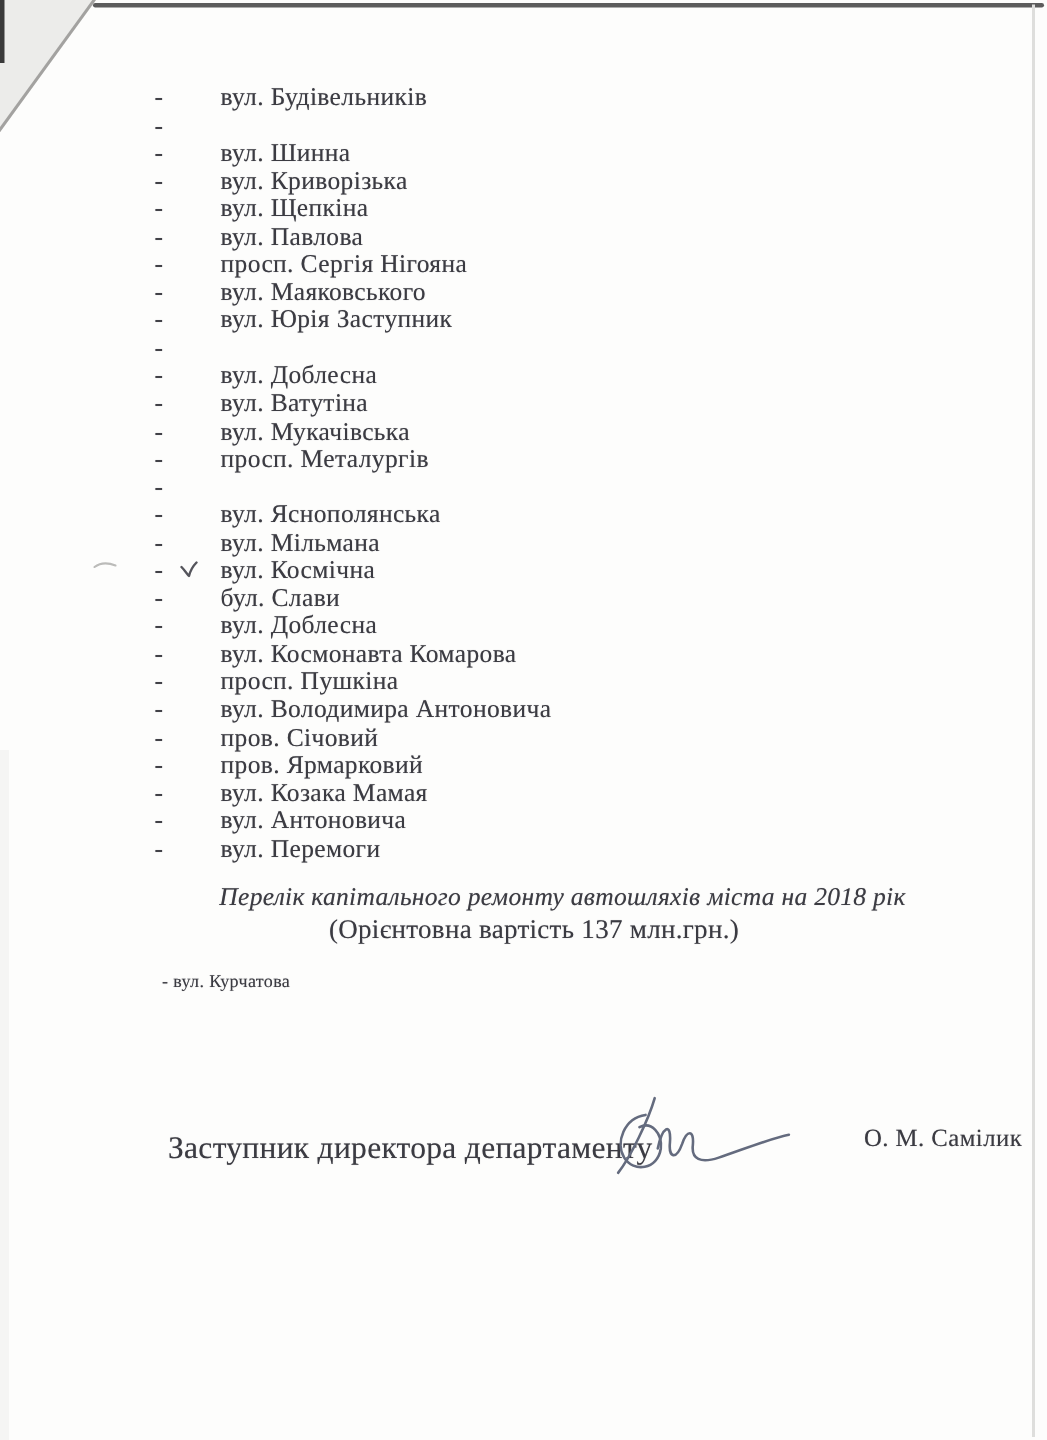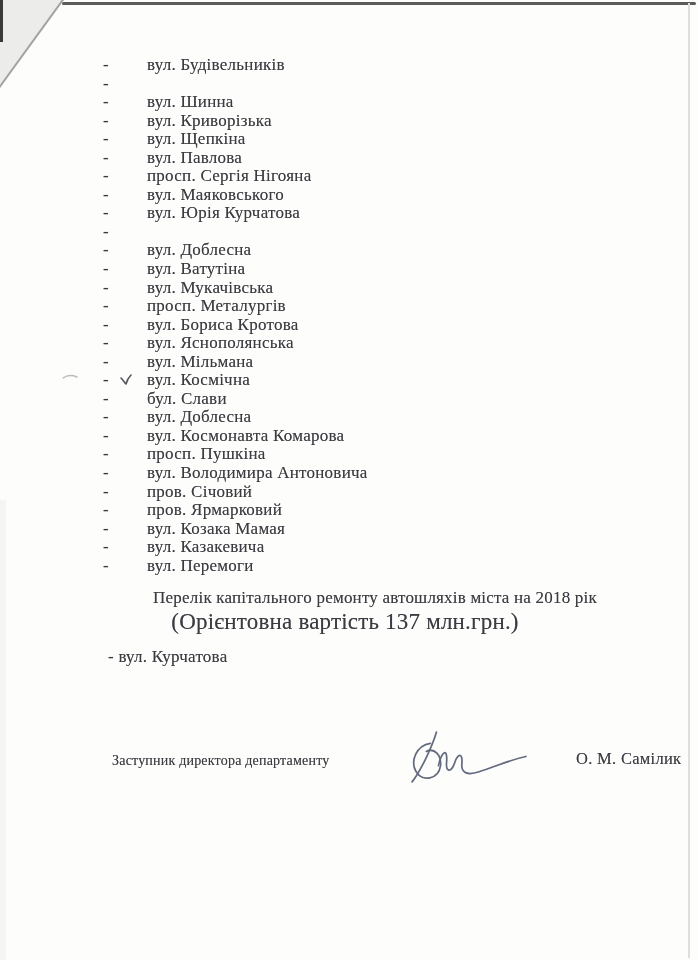--- a/index.html
+++ b/index.html
@@ -73,36 +73,36 @@
   .pen-mark { position: absolute; }
   .pen-mark path { fill: none; stroke-linecap: round; stroke-linejoin: round; }
   .pen-tick { left: 62px; top: 373px; width: 16px; height: 8px; }
   .pen-tick path { stroke: #bbbbb9; stroke-width: 1.4; }
   .pen-check { left: 119px; top: 374px; width: 13px; height: 12px; }
   .pen-check path { stroke: #55555c; stroke-width: 1.6; }
   
   .h-line1 {
     position: absolute; left: 375px; top: 588px;
     transform: translateX(-50%);
-    white-space: nowrap; font-size: 17px; letter-spacing: 0.2px;
+    white-space: nowrap; font-size: 17px; letter-spacing: 0.2px; font-style: italic;
   }
   .h-line2 {
-    position: absolute; left: 345px; top: 609px;
+    position: absolute; left: 356px; top: 609px;
     transform: translateX(-50%);
-    white-space: nowrap; font-size: 23px; letter-spacing: 0.2px;
+    white-space: nowrap; font-size: 18px; letter-spacing: 0.2px;
   }
   
   .kurchatova {
     position: absolute; left: 108px; top: 647px;
-    font-size: 17px; letter-spacing: 0.25px; white-space: nowrap;
+    font-size: 12px; letter-spacing: 0.25px; white-space: nowrap;
   }
   
   .sig-role {
     position: absolute; left: 112px; top: 753px;
-    font-size: 14px; letter-spacing: 0.2px; white-space: nowrap;
+    font-size: 21px; letter-spacing: 0.2px; white-space: nowrap;
   }
   .signature {
     position: absolute; left: 408px; top: 728px;
     width: 122px; height: 58px;
   }
   .signature path {
     fill: none;
     stroke: var(--signature-ink, #646b7e);
     stroke-width: 1.7;
     stroke-linecap: round;
@@ -161,21 +161,21 @@
         <span class="street">просп. Сергія Нігояна</span>
       </li>
 
       <li class="street-row">
         <span class="dash">-</span>
         <span class="street">вул. Маяковського</span>
       </li>
 
       <li class="street-row">
         <span class="dash">-</span>
-        <span class="street">вул. Юрія Курчатова</span>
+        <span class="street">вул. Юрія Заступник</span>
       </li>
 
       <li class="street-row">
         <span class="dash">-</span>
       </li>
 
       <li class="street-row">
         <span class="dash">-</span>
         <span class="street">вул. Доблесна</span>
       </li>
@@ -190,21 +190,20 @@
         <span class="street">вул. Мукачівська</span>
       </li>
 
       <li class="street-row">
         <span class="dash">-</span>
         <span class="street">просп. Металургів</span>
       </li>
 
       <li class="street-row">
         <span class="dash">-</span>
-        <span class="street">вул. Бориса Кротова</span>
       </li>
 
       <li class="street-row">
         <span class="dash">-</span>
         <span class="street">вул. Яснополянська</span>
       </li>
 
       <li class="street-row">
         <span class="dash">-</span>
         <span class="street">вул. Мільмана</span>
@@ -250,21 +249,21 @@
         <span class="street">пров. Ярмарковий</span>
       </li>
 
       <li class="street-row">
         <span class="dash">-</span>
         <span class="street">вул. Козака Мамая</span>
       </li>
 
       <li class="street-row">
         <span class="dash">-</span>
-        <span class="street">вул. Казакевича</span>
+        <span class="street">вул. Антоновича</span>
       </li>
 
       <li class="street-row">
         <span class="dash">-</span>
         <span class="street">вул. Перемоги</span>
       </li>
     </ul>
 
   <svg class="pen-mark pen-tick" viewBox="0 0 16 8">
     <path d="M1,5 C5,2 10,2 15,4"></path>

